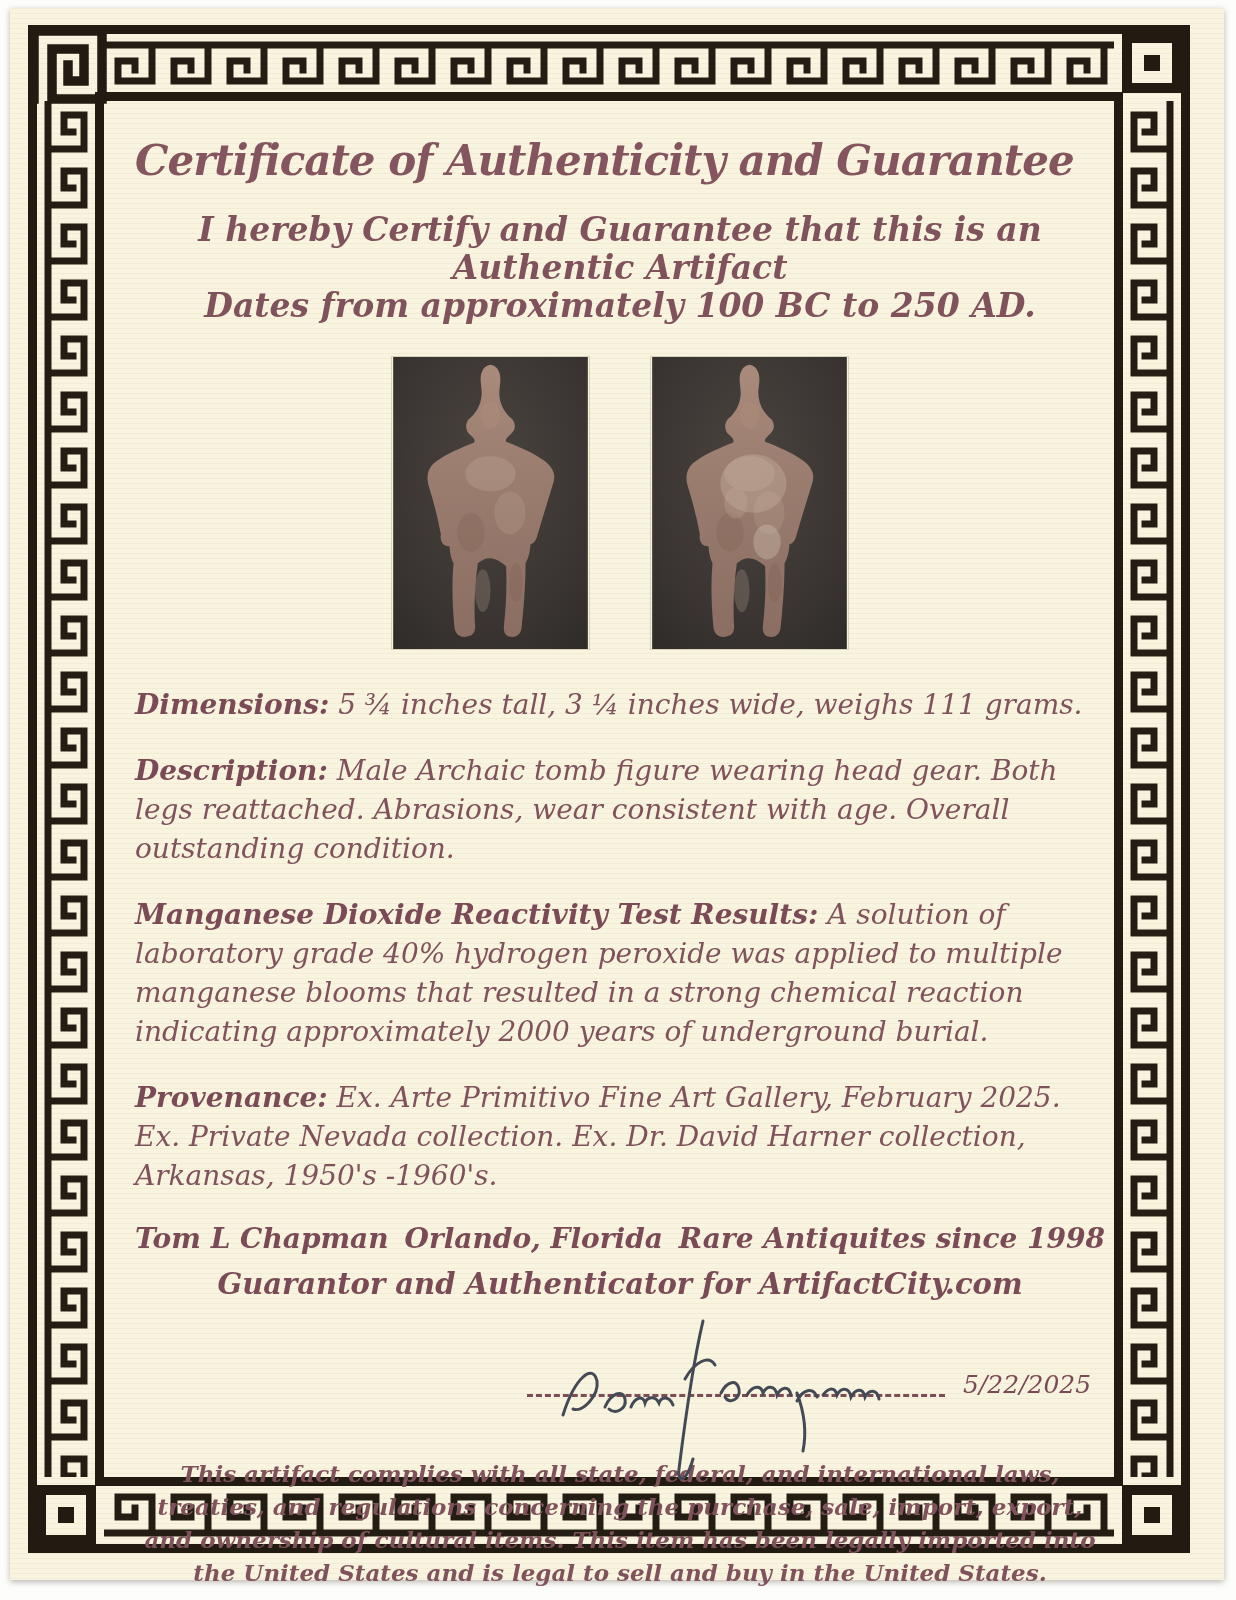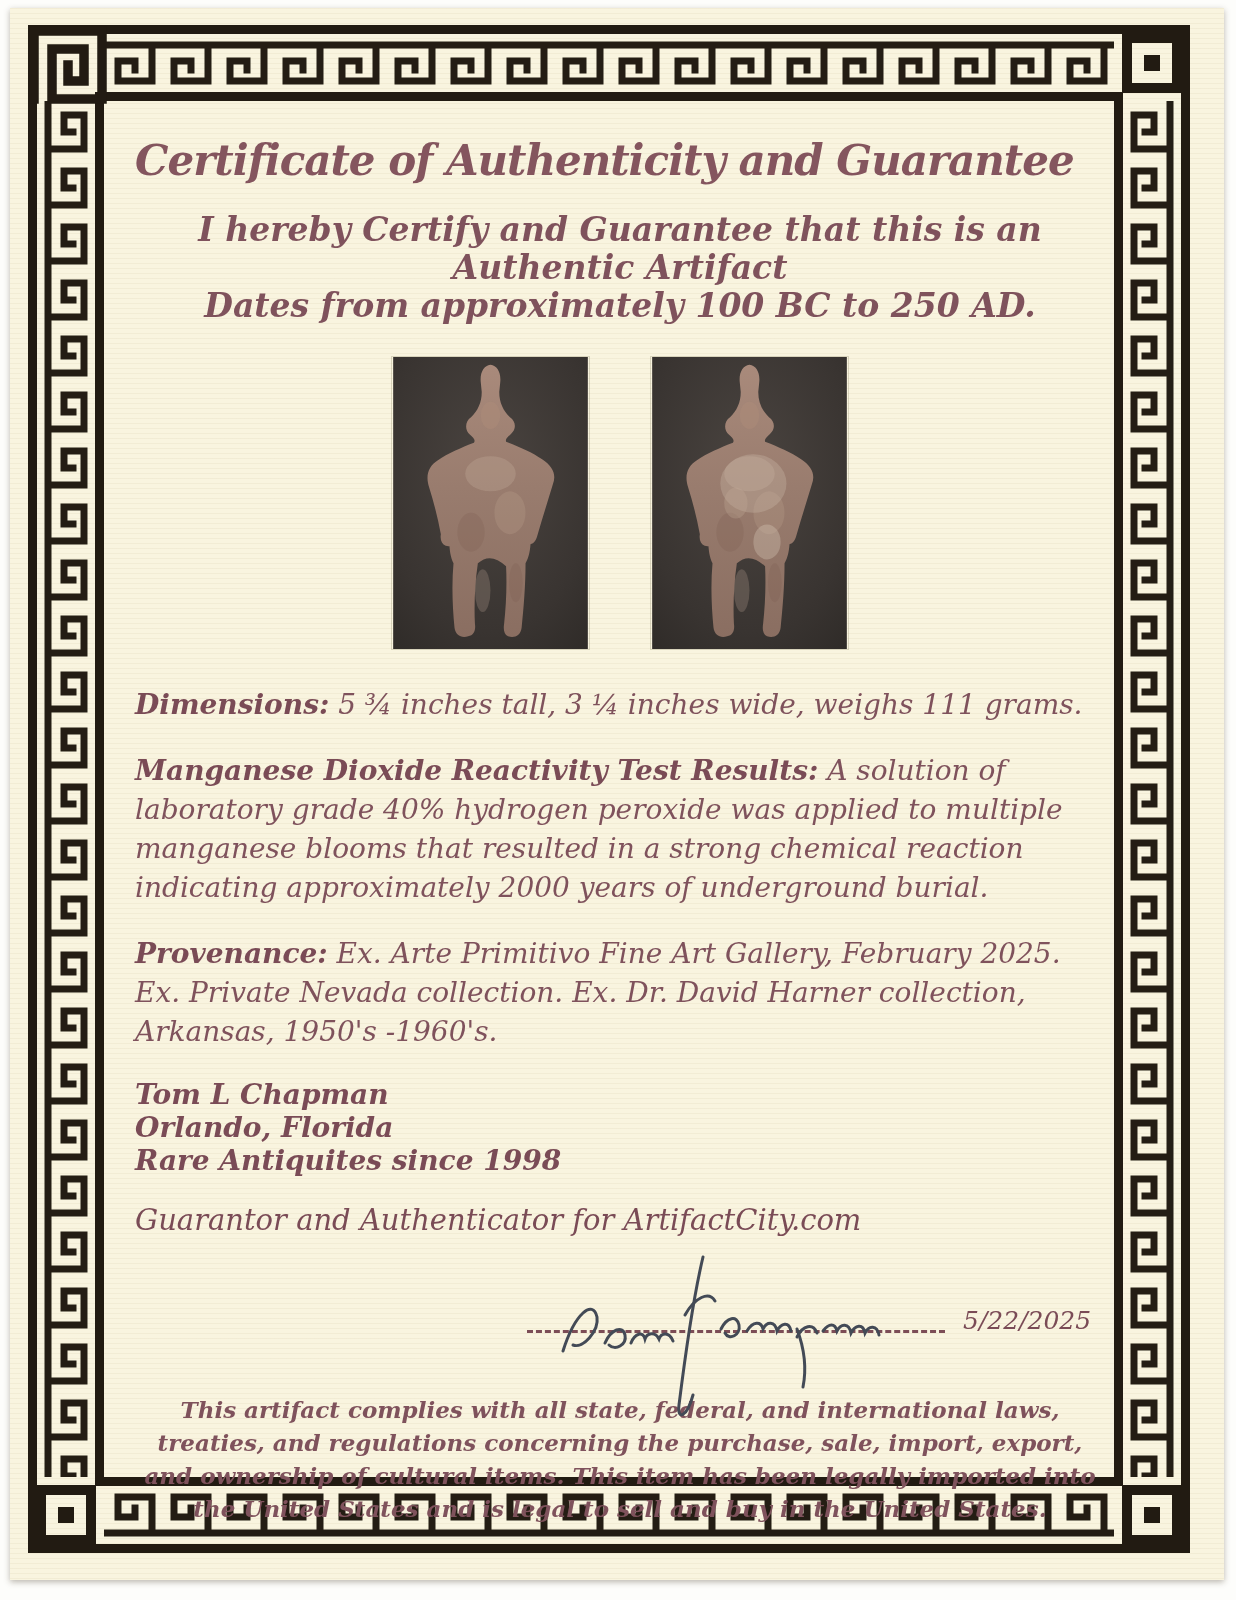--- a/index.html
+++ b/index.html
@@ -29,22 +29,22 @@
     letter-spacing:-1px;color:#84555e;
   }
   .intro{margin-top:26px;text-align:center;font-style:italic;font-weight:700;
     font-size:33px;line-height:38px;color:#7f525c;}
   .photos{margin-top:32px;display:flex;justify-content:center;gap:62px;}
   .photo{width:197px;height:292px;display:block;box-shadow:0 0 0 1px rgba(120,110,80,0.25);}
   .sections{margin-top:36px;}
   .section{margin:0 0 27px 0;font-style:italic;font-size:28px;line-height:39px;color:#7f525c;}
   .section b{font-weight:700;color:#7a4b56;}
   .signatory-row{display:flex;justify-content:space-between;align-items:baseline;
-    font-style:italic;font-weight:700;font-size:28px;color:#7a4b56;margin-top:6px;flex-direction:column;}
-  .guarantor{margin-top:26px;text-align:left;font-style:italic;font-weight:400;
+    font-style:italic;font-weight:700;font-size:28px;color:#7a4b56;margin-top:6px;}
+  .guarantor{margin-top:12px;text-align:center;font-style:italic;font-weight:700;
     font-size:29px;color:#7a4b56;}
   .sig-block{position:relative;height:118px;margin-top:12px;}
   .sig-line{position:absolute;left:392px;bottom:34px;width:418px;
     border-bottom:3px dashed #7c4d56;}
   .sig-svg{position:absolute;left:400px;bottom:-58px;overflow:visible;}
   .sig-date{position:absolute;left:828px;bottom:32px;font-style:italic;
     font-size:25px;font-weight:400;color:#7a4b56;margin-top:44px;}
   .legal{margin-top:26px;text-align:center;font-style:italic;font-weight:700;
     font-size:23px;line-height:33px;color:#7f525c;padding:0 4px;}
 </style>
@@ -150,20 +150,23 @@
         <ellipse cx="118" cy="190" rx="14" ry="18" fill="#d6c9b8" opacity="0.35"></ellipse>
         <ellipse cx="86" cy="150" rx="12" ry="16" fill="#c2ab97" opacity="0.30"></ellipse>
       </svg>
     </div>
 
     <div class="sections">
       <p class="section">
         <b>Dimensions:</b><span> 5 ¾ inches tall, 3 ¼ inches wide, weighs 111 grams.</span>
       </p>
       <p class="section">
+        <b>Description:</b><span> Male Archaic tomb figure wearing head gear. Both legs reattached. Abrasions, wear consistent with age. Overall outstanding condition.</span>
+      </p>
+      <p class="section">
         <b>Manganese Dioxide Reactivity Test Results:</b><span> A solution of laboratory grade 40% hydrogen peroxide was applied to multiple manganese blooms that resulted in a strong chemical reaction indicating approximately 2000 years of underground burial.</span>
       </p>
       <p class="section">
         <b>Provenance:</b><span> Ex. Arte Primitivo Fine Art Gallery, February 2025. Ex. Private Nevada collection. Ex. Dr. David Harner collection, Arkansas, 1950's -1960's.</span>
       </p>
     </div>
 
     <div class="signatory-row">
       <span>Tom L Chapman</span>
       <span>Orlando, Florida</span>

